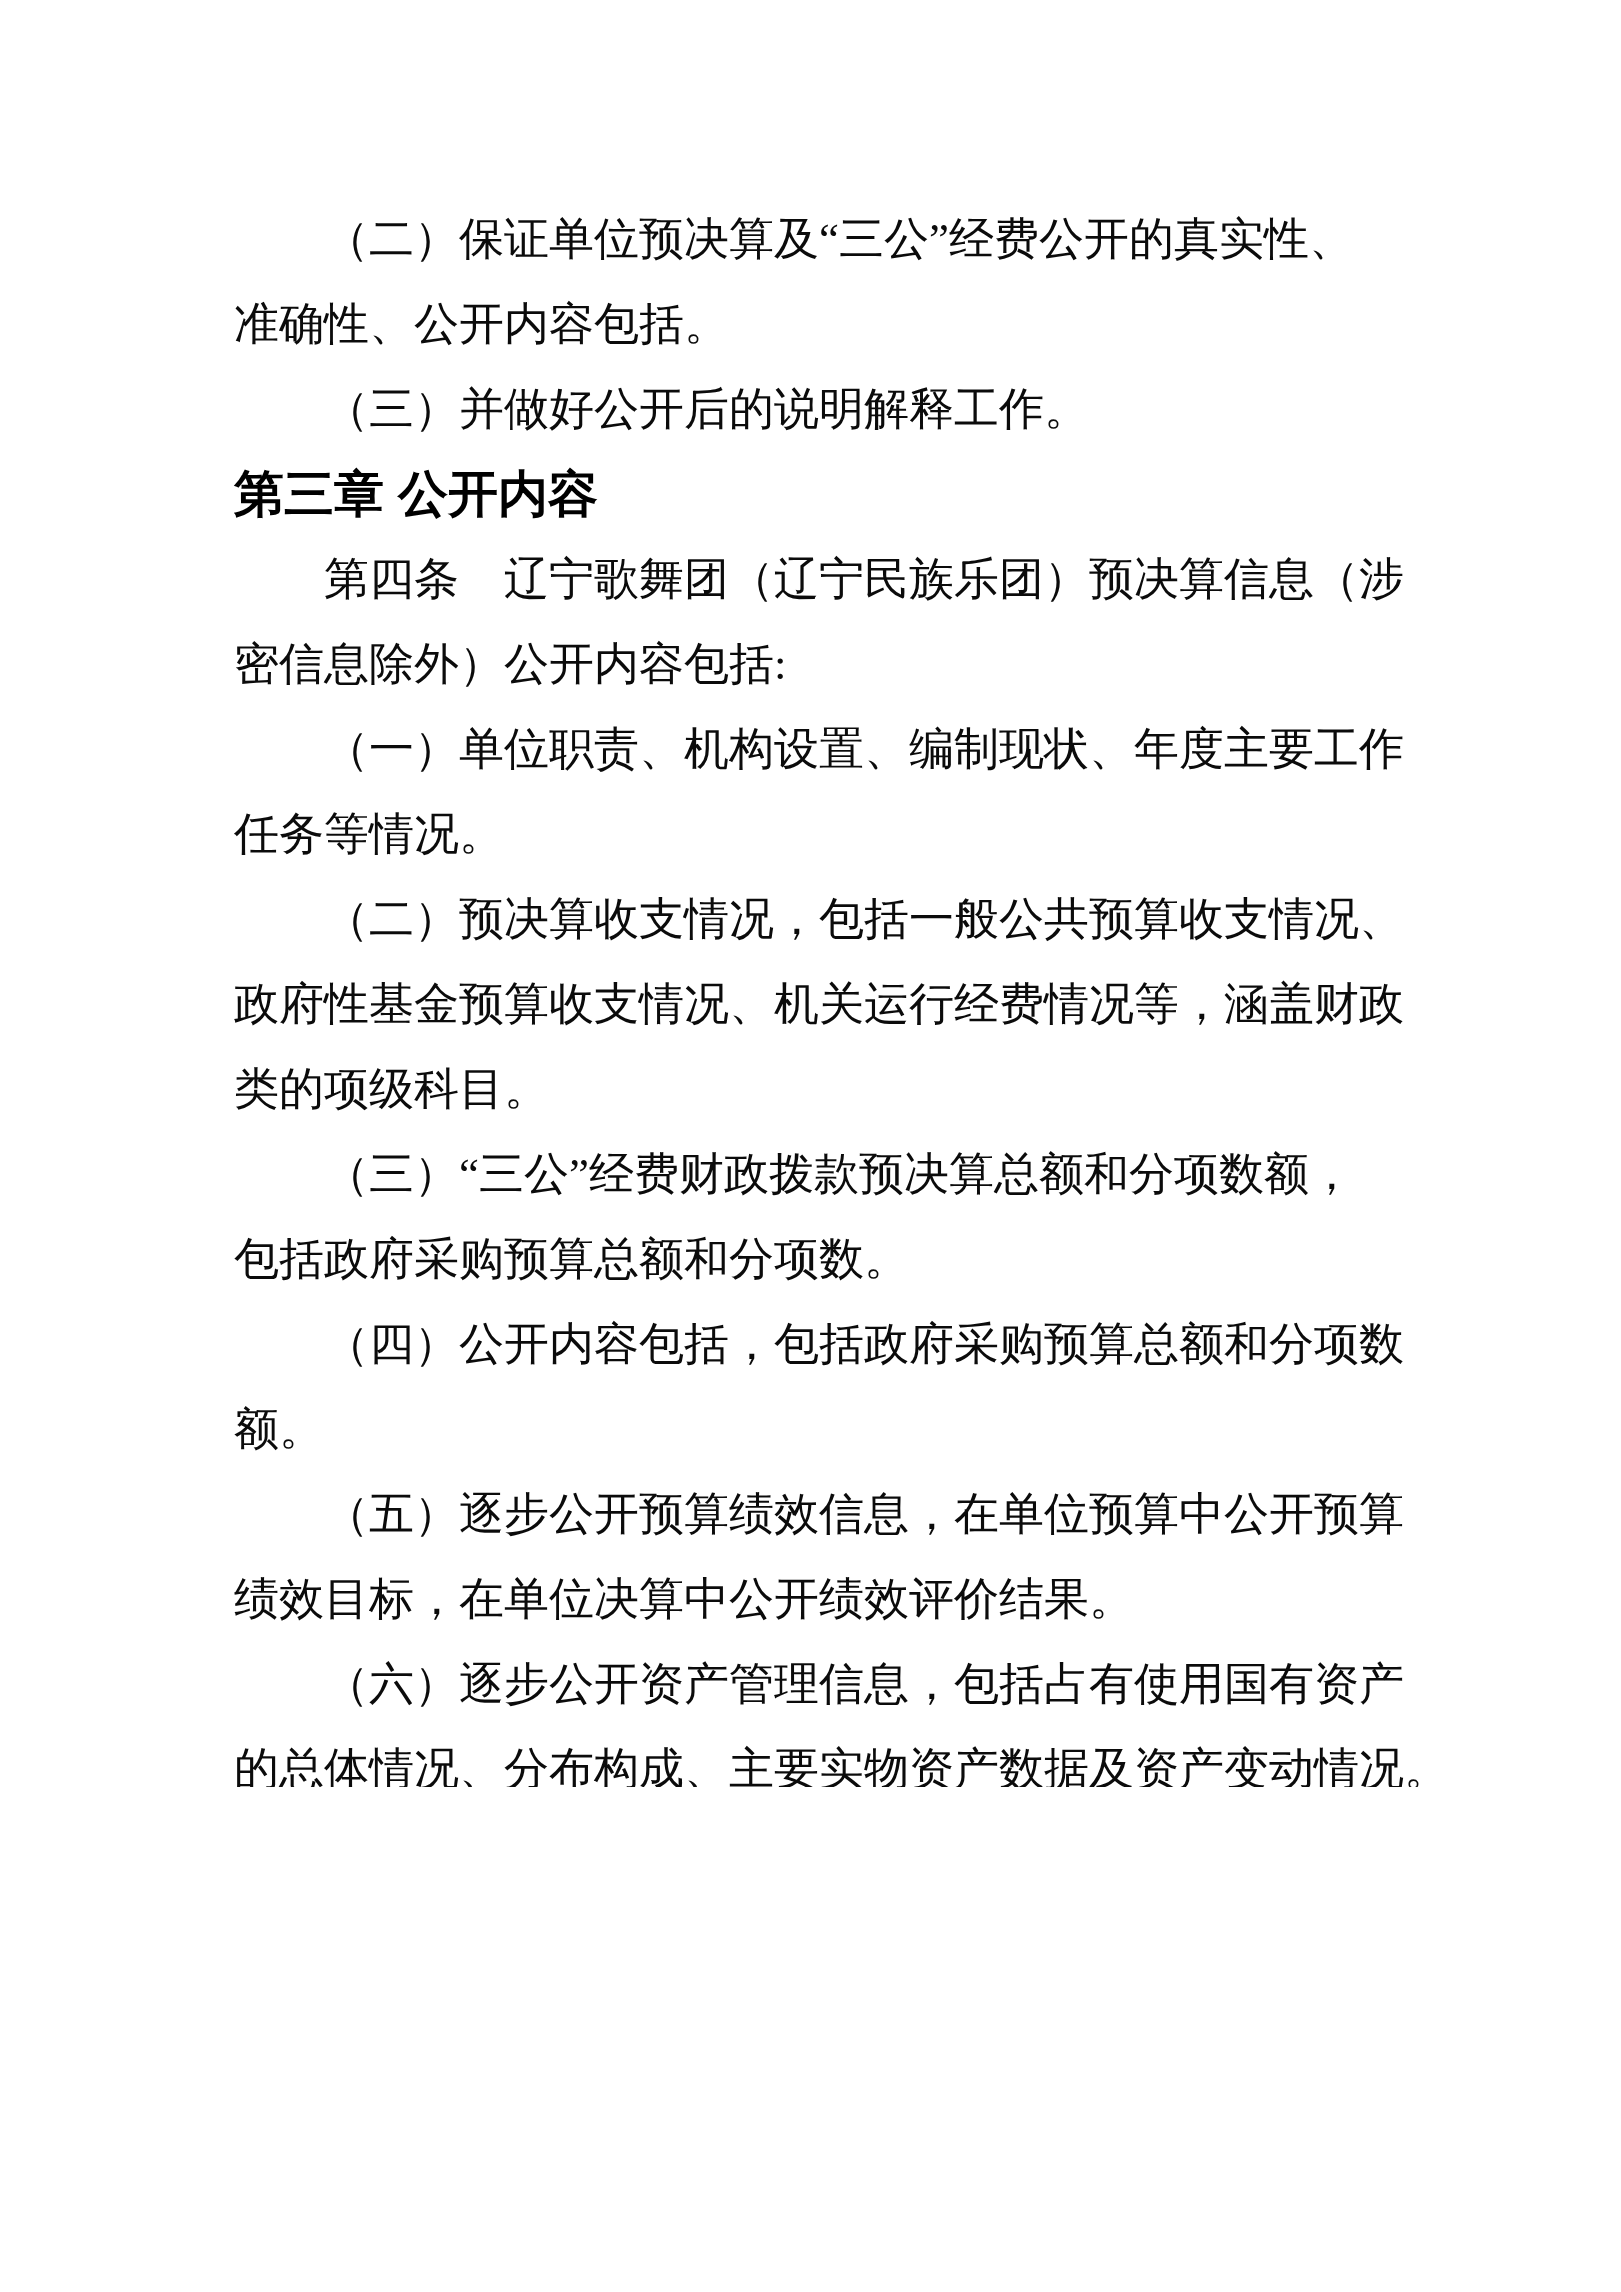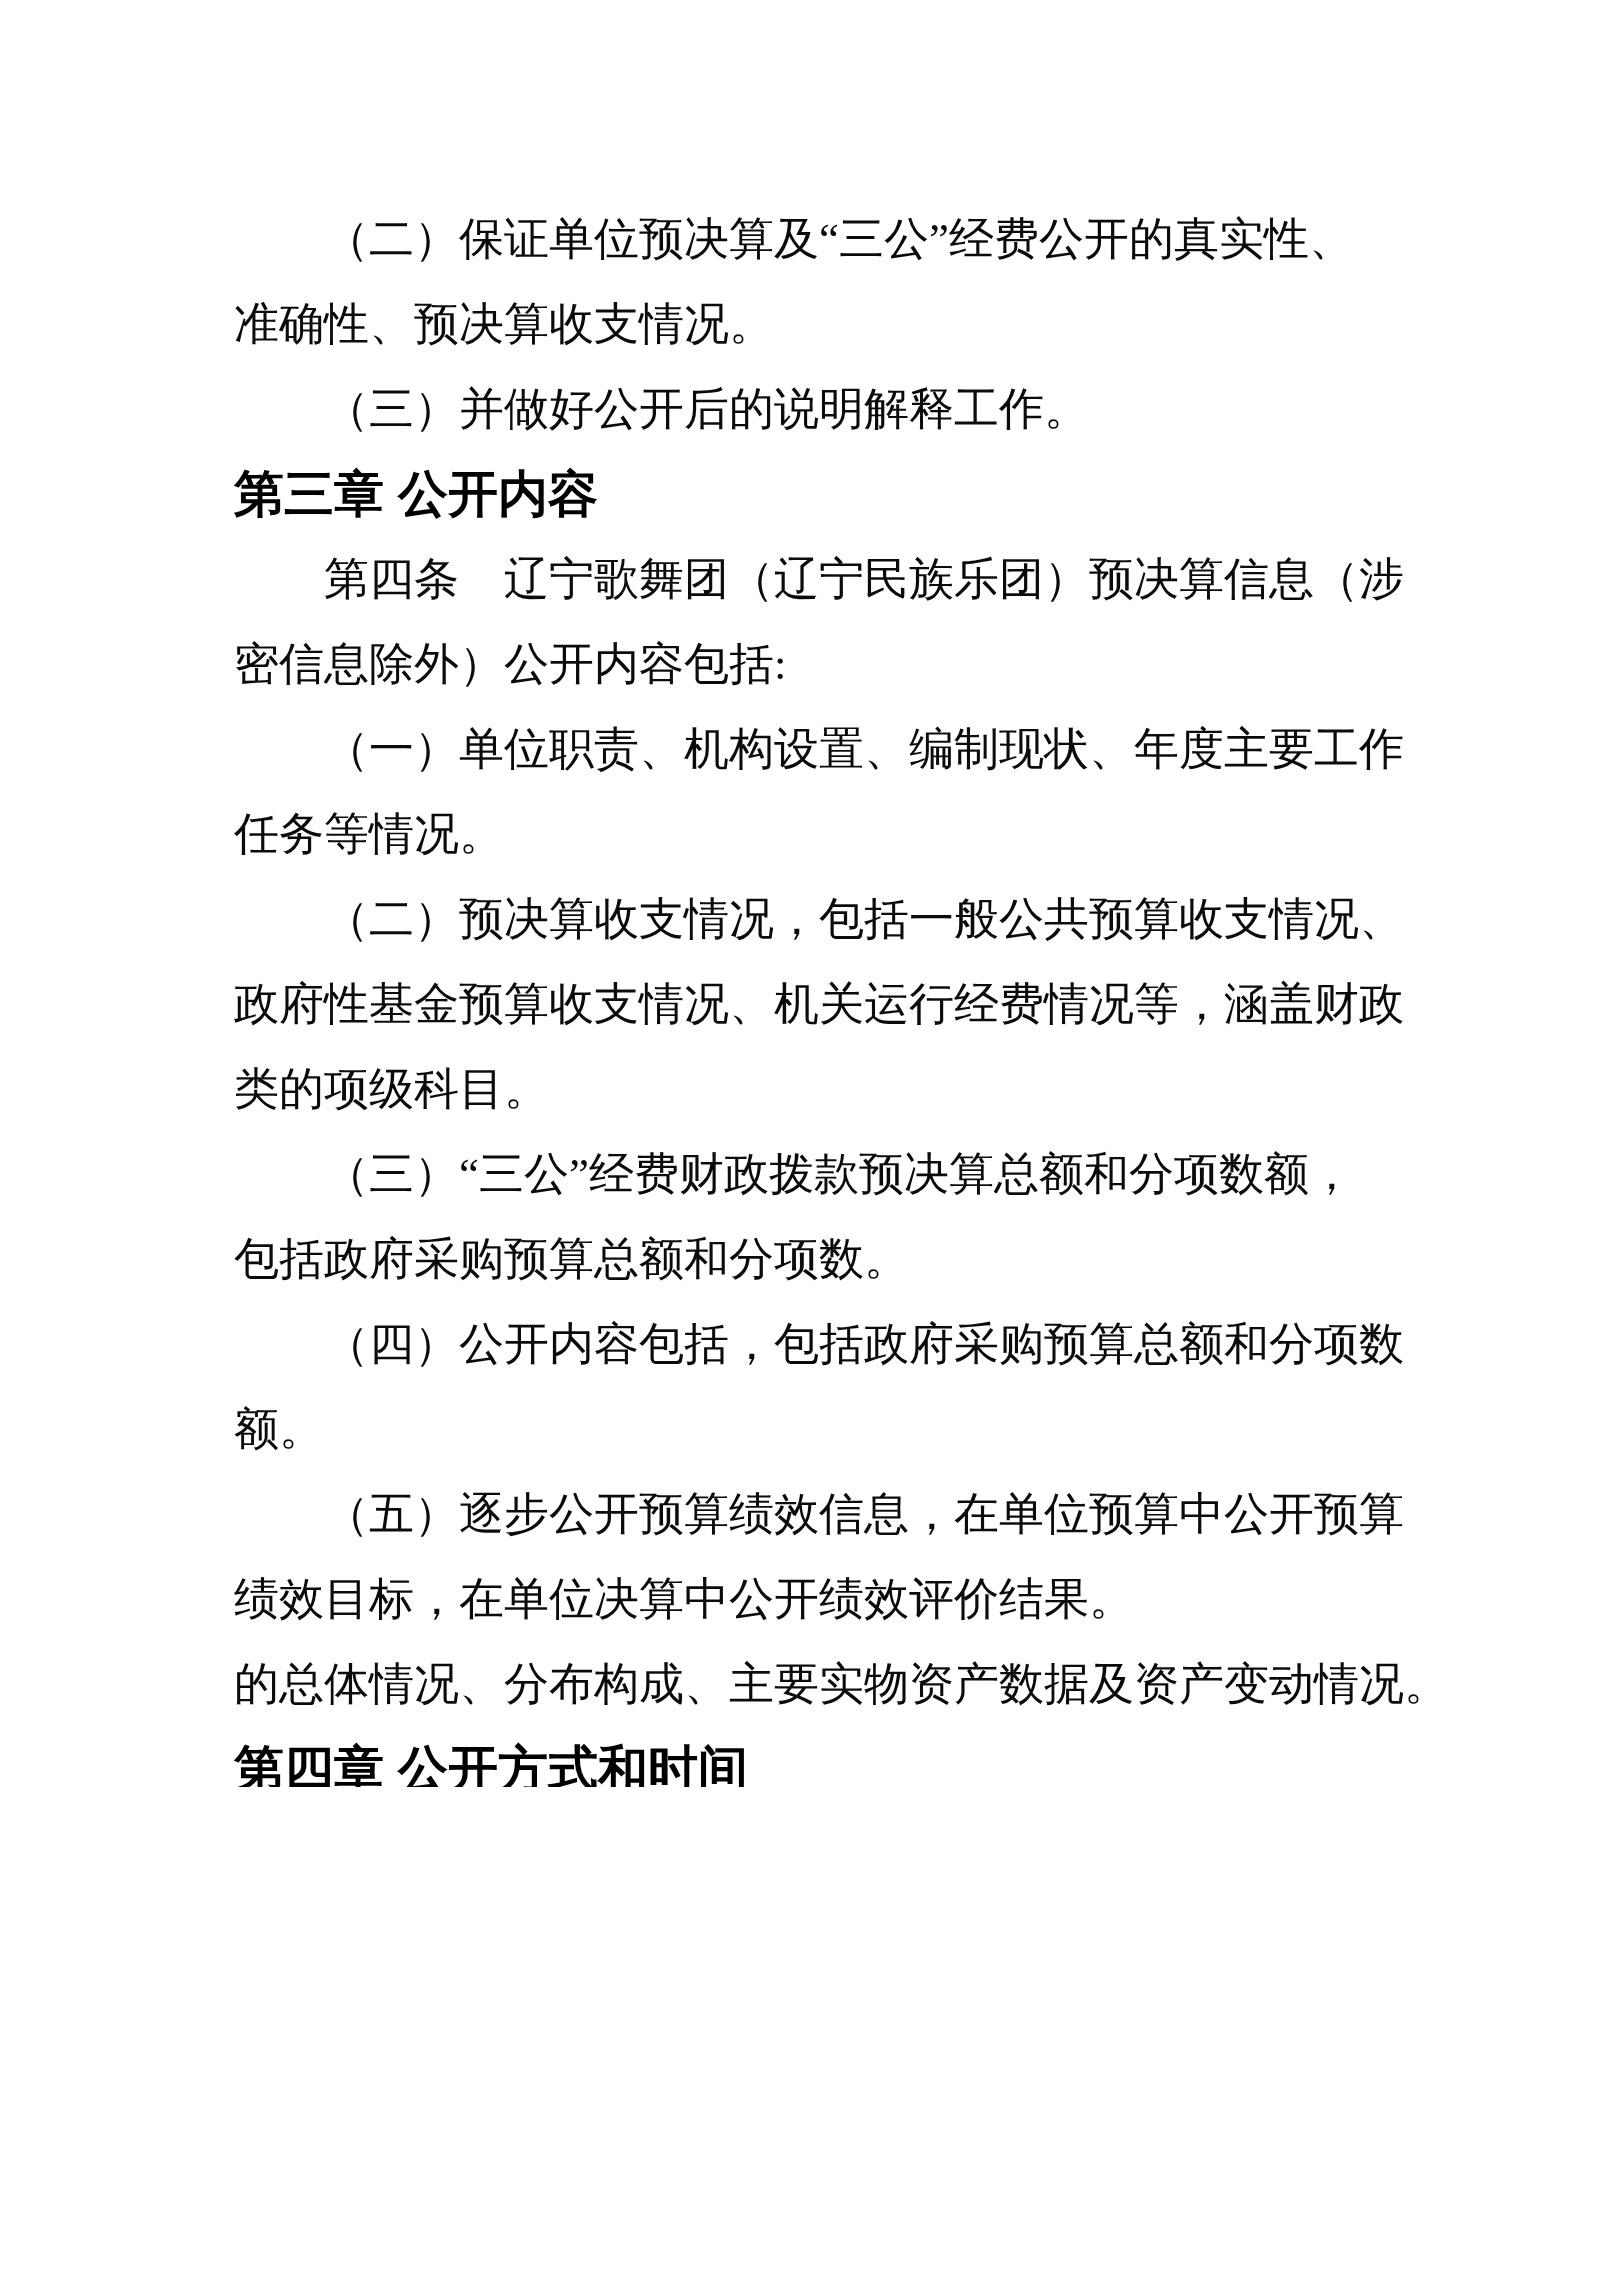--- a/index.html
+++ b/index.html
@@ -55,36 +55,37 @@
       color: #111111;
     }
   </style>
 </head>
 <body>
 
 <div class="page">
 
   <div class="doc-body">
     <div class="line indent">（二）保证单位预决算及“三公”经费公开的真实性、</div>
-    <div class="line">准确性、预决算收支情况。</div>
+    <div class="line">准确性、公开内容包括。</div>
     <div class="line indent">（三）并做好公开后的说明解释工作。</div>
     <div class="heading">第三章 公开内容</div>
     <div class="line indent">第四条　辽宁歌舞团（辽宁民族乐团）预决算信息（涉</div>
     <div class="line">密信息除外）公开内容包括:</div>
     <div class="line indent">（一）单位职责、机构设置、编制现状、年度主要工作</div>
     <div class="line">任务等情况。</div>
     <div class="line indent">（二）预决算收支情况，包括一般公共预算收支情况、</div>
     <div class="line">政府性基金预算收支情况、机关运行经费情况等，涵盖财政</div>
     <div class="line">类的项级科目。</div>
     <div class="line indent">（三）“三公”经费财政拨款预决算总额和分项数额，</div>
     <div class="line">包括政府采购预算总额和分项数。</div>
     <div class="line indent">（四）公开内容包括，包括政府采购预算总额和分项数</div>
     <div class="line">额。</div>
     <div class="line indent">（五）逐步公开预算绩效信息，在单位预算中公开预算</div>
     <div class="line">绩效目标，在单位决算中公开绩效评价结果。</div>
+    <div class="line indent">（六）逐步公开资产管理信息，包括占有使用国有资产</div>
     <div class="line">的总体情况、分布构成、主要实物资产数据及资产变动情况。</div>
     <div class="heading">第四章 公开方式和时间</div>
   </div>
 
   <div class="page-number">5</div>
 
 </div>
 
 
 </body></html>

